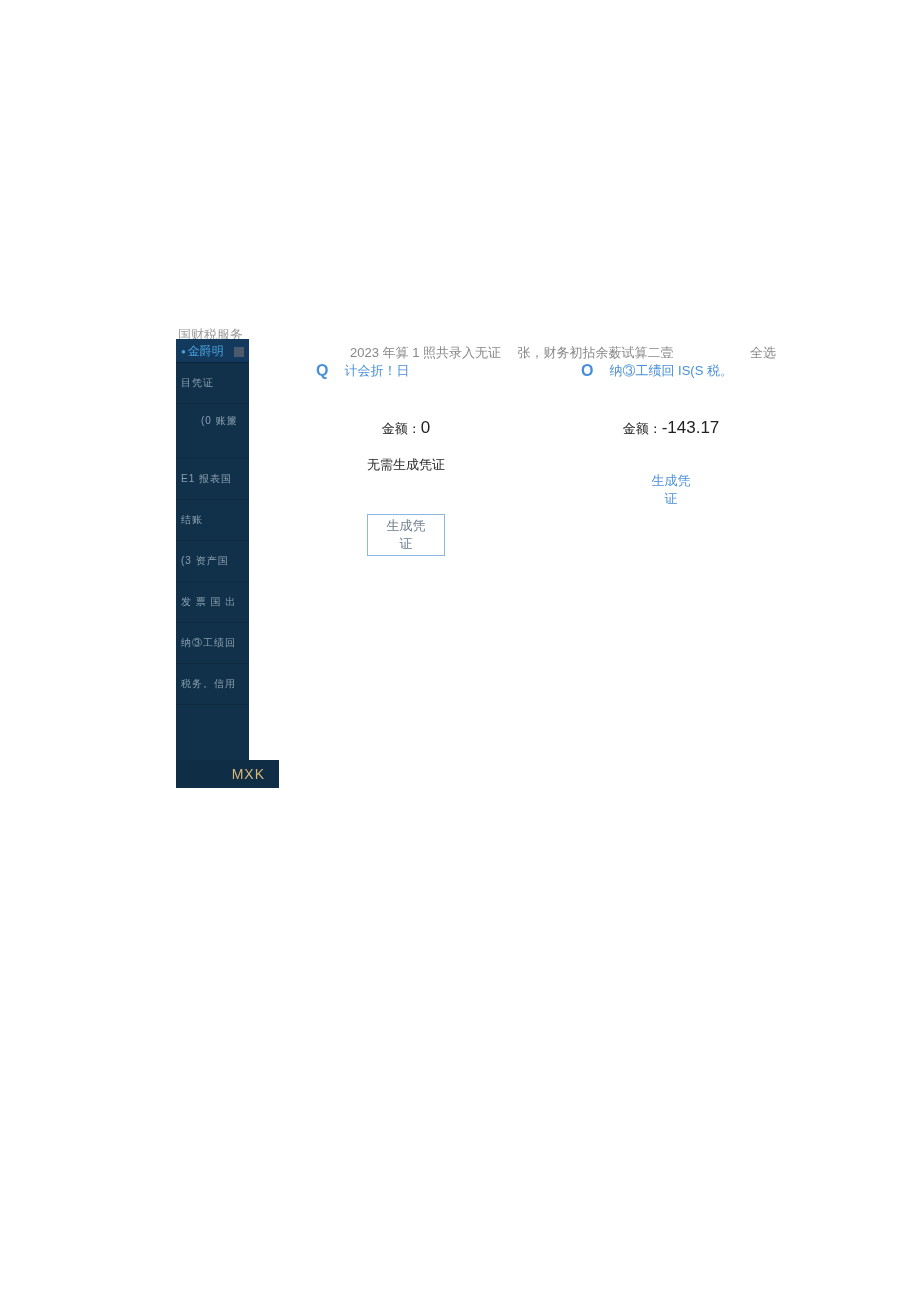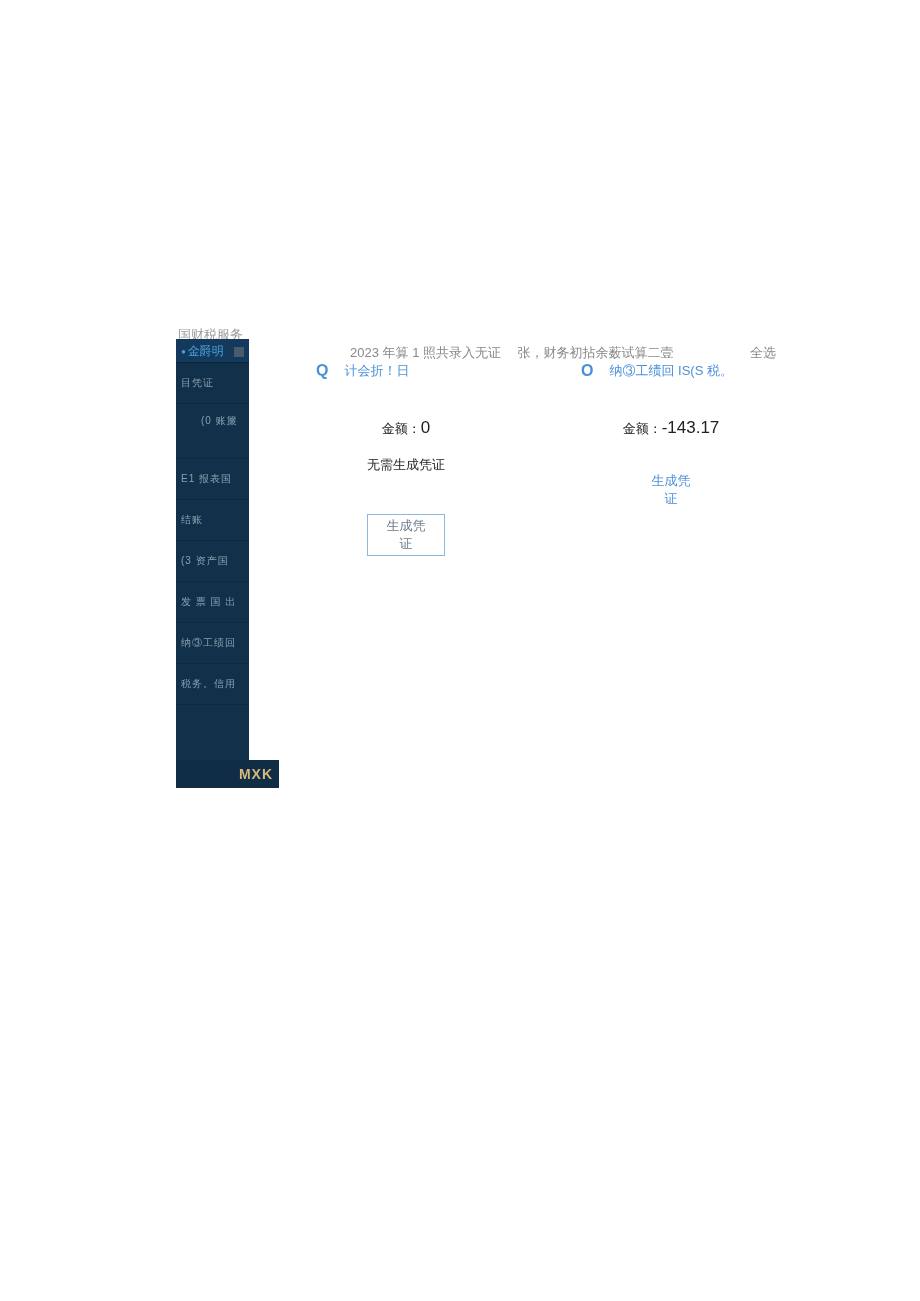--- a/index.html
+++ b/index.html
@@ -47,24 +47,24 @@
       min-height: 40px;
       display: flex;
       align-items: center;
       letter-spacing: 1px;
     }
     .sb-item.tall { min-height: 55px; align-items: flex-start; padding-top: 10px; padding-left: 25px; }
     .sb-spacer { height: 55px; }
     .sb-mxk {
       background: #0f2d45;
       color: #d8b77a;
-      font-weight: bold;
+      font-weight: normal;
       font-size: 14px;
       text-align: right;
-      padding: 6px 6px;
+      padding: 6px 14px;
       width: 103px;
       margin-top: 0;
       letter-spacing: 1px;
     }
     .main {
       position: absolute;
       left: 140px;
       top: 18px;
     }
     .topline {

